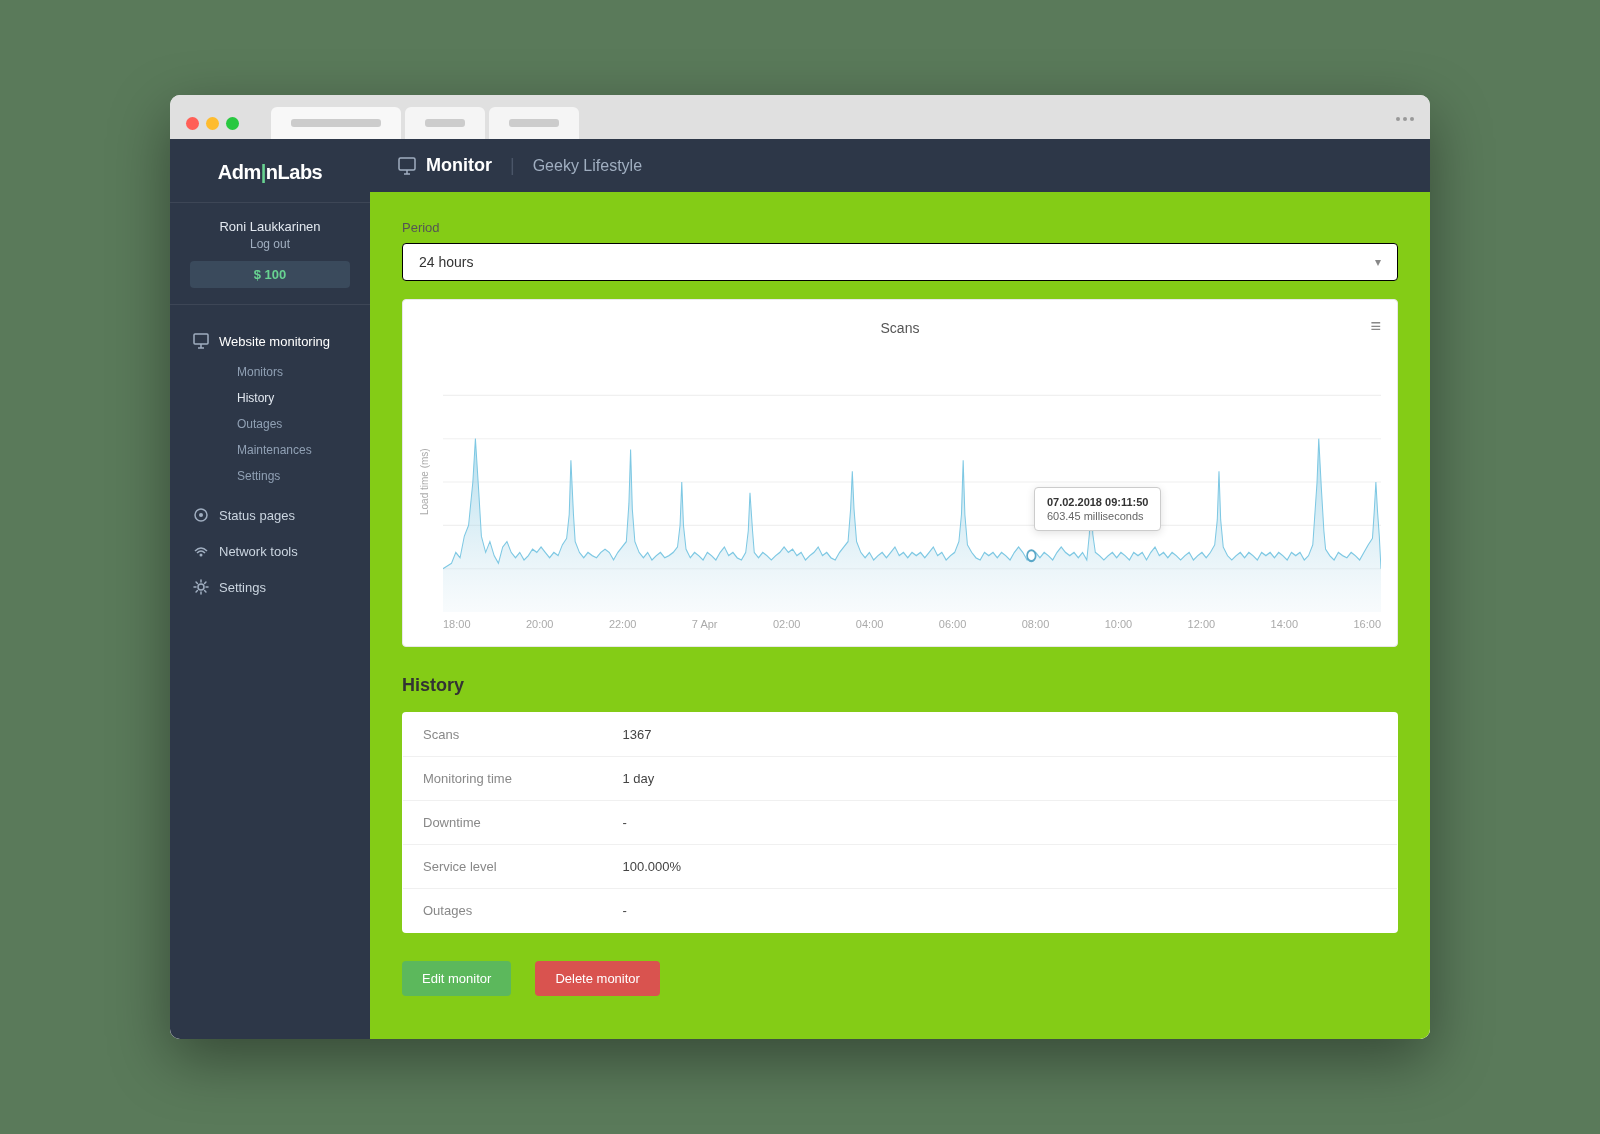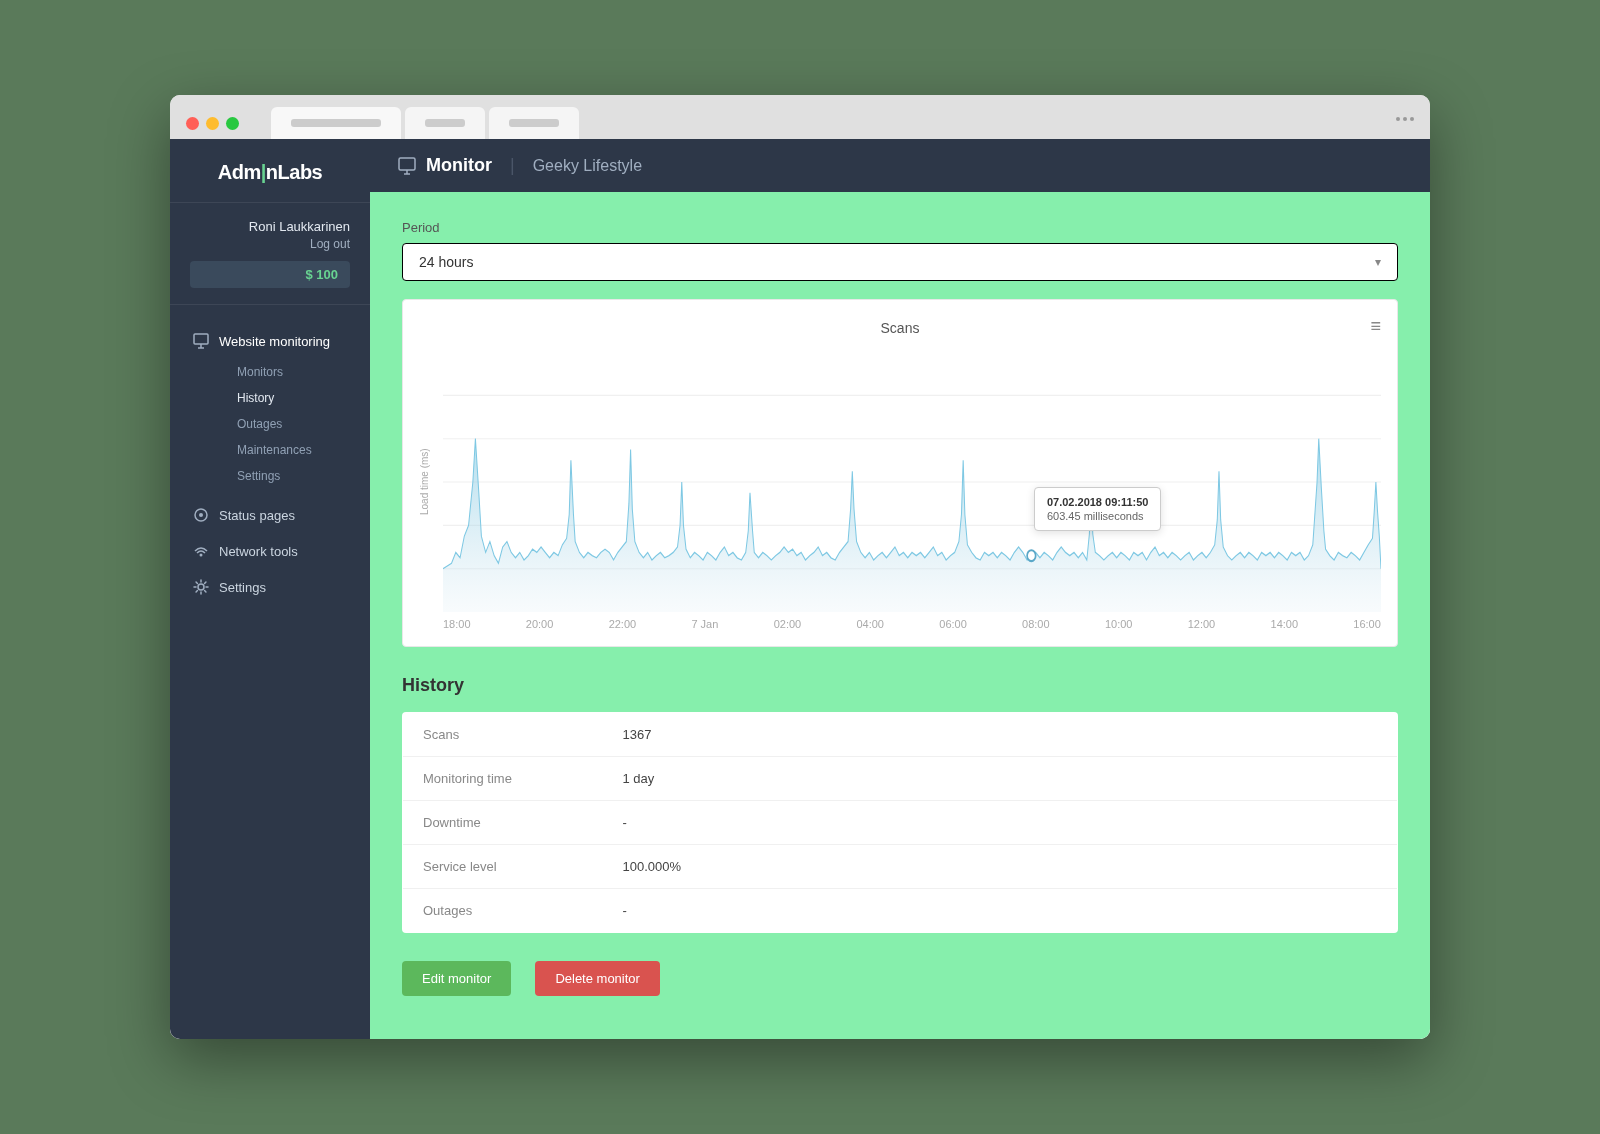--- a/index.html
+++ b/index.html
@@ -109,21 +109,21 @@
       font-size: 20px;
       font-weight: 700;
       letter-spacing: -0.5px;
     }
     .logo-text span {
       color: #68d391;
     }
 
     .user-area {
       padding: 16px 20px;
-      text-align: right;
+      text-align: center;
       border-bottom: 1px solid rgba(255,255,255,0.08);
     }
     .user-name {
       color: #e2e8f0;
       font-size: 13px;
       font-weight: 500;
     }
     .user-logout {
       color: #a0aec0;
       font-size: 12px;
@@ -173,21 +173,21 @@
 
     .sidebar-icon {
       width: 16px;
       height: 16px;
       flex-shrink: 0;
     }
 
     
     .main-content {
       flex: 1;
-      background: #86efac;
+      background: #84cc16;
     }
 
     .top-bar {
       background: #2d3748;
       padding: 16px 28px;
       display: flex;
       align-items: center;
       gap: 10px;
     }
     .top-bar-title {
@@ -596,21 +596,21 @@
                 <div class="tooltip-date">07.02.2018 09:11:50</div>
                 <div class="tooltip-value">603.45 milliseconds</div>
               </div>
             </div>
           </div>
 
           <div class="x-axis">
             <span>18:00</span>
             <span>20:00</span>
             <span>22:00</span>
-            <span>7 Jan</span>
+            <span>7 Apr</span>
             <span>02:00</span>
             <span>04:00</span>
             <span>06:00</span>
             <span>08:00</span>
             <span>10:00</span>
             <span>12:00</span>
             <span>14:00</span>
             <span>16:00</span>
           </div>
         </div>

